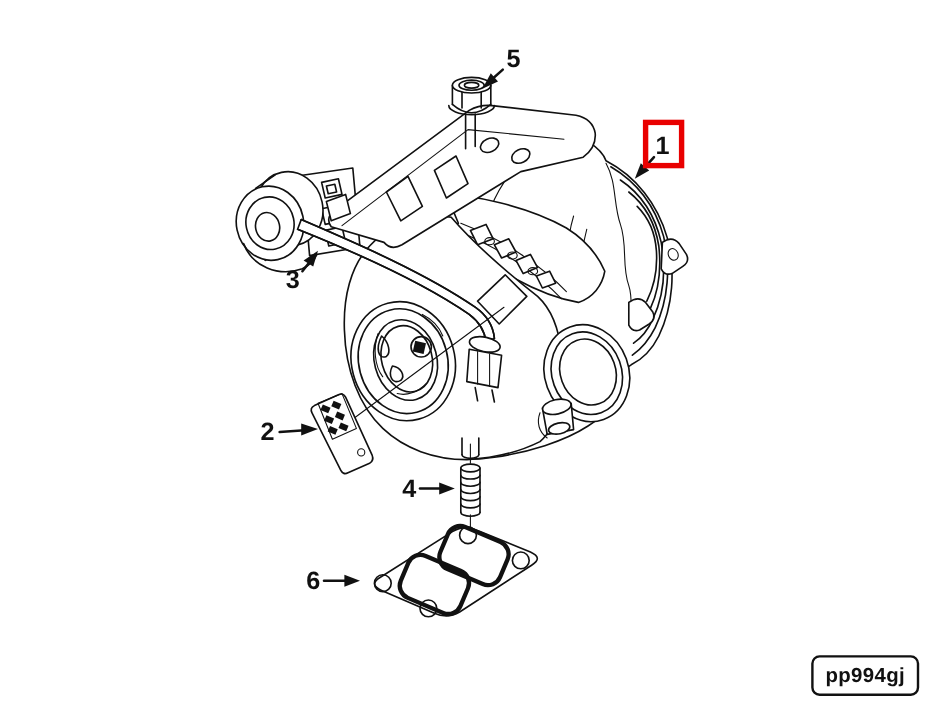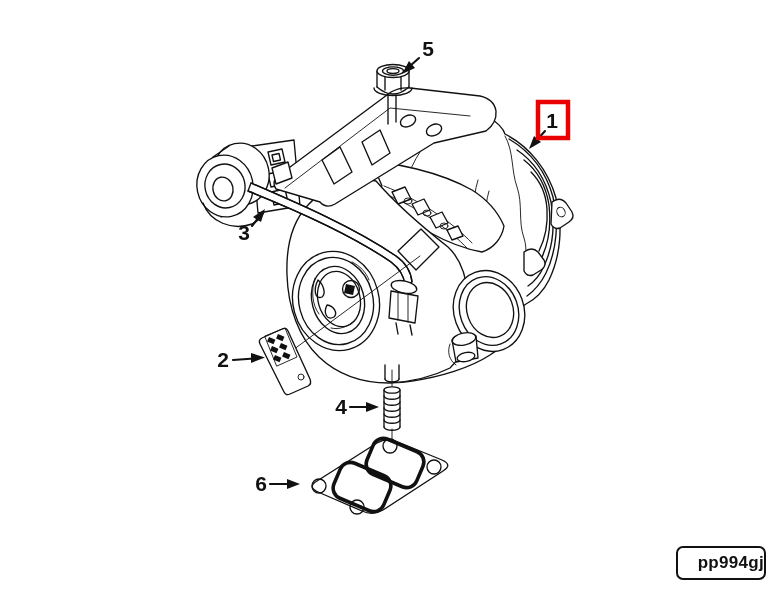--- a/index.html
+++ b/index.html
@@ -9,21 +9,21 @@
   
   .ln{fill:none;stroke:#111;stroke-width:1.35;stroke-linecap:round;stroke-linejoin:round;}
   .wh{fill:#ffffff;stroke:#111;stroke-width:1.35;stroke-linecap:round;stroke-linejoin:round;}
   .thin{fill:none;stroke:#111;stroke-width:0.9;stroke-linecap:round;stroke-linejoin:round;}
   .thick{fill:none;stroke:#111;stroke-width:3.6;stroke-linejoin:round;}
   .dark{fill:#111;stroke:none;}
   .callout-text{font-family:"Liberation Sans",sans-serif;font-size:21px;font-weight:bold;fill:#111;}
   .arrow-line{fill:none;stroke:#111;stroke-width:2.1;stroke-linecap:round;}
   .arrow-head{fill:#111;stroke:none;}
   .code-box{position:absolute;left:676px;top:546px;width:86px;height:30px;border:2.4px solid #111;
-            border-radius:7px;display:flex;align-items:center;justify-content:flex-end;
+            border-radius:7px;display:flex;align-items:center;justify-content:center;
             font-size:17px;font-weight:bold;color:#111;letter-spacing:0.3px;background:#fff;}
 </style>
 </head>
 <body>
 
 <div class="stage">
 <svg width="780" height="600" viewBox="0 0 780 600">
 
   <g>
     <path class="wh" d="M252,146 L294,140 L300,206 L258,213 Z"></path>

